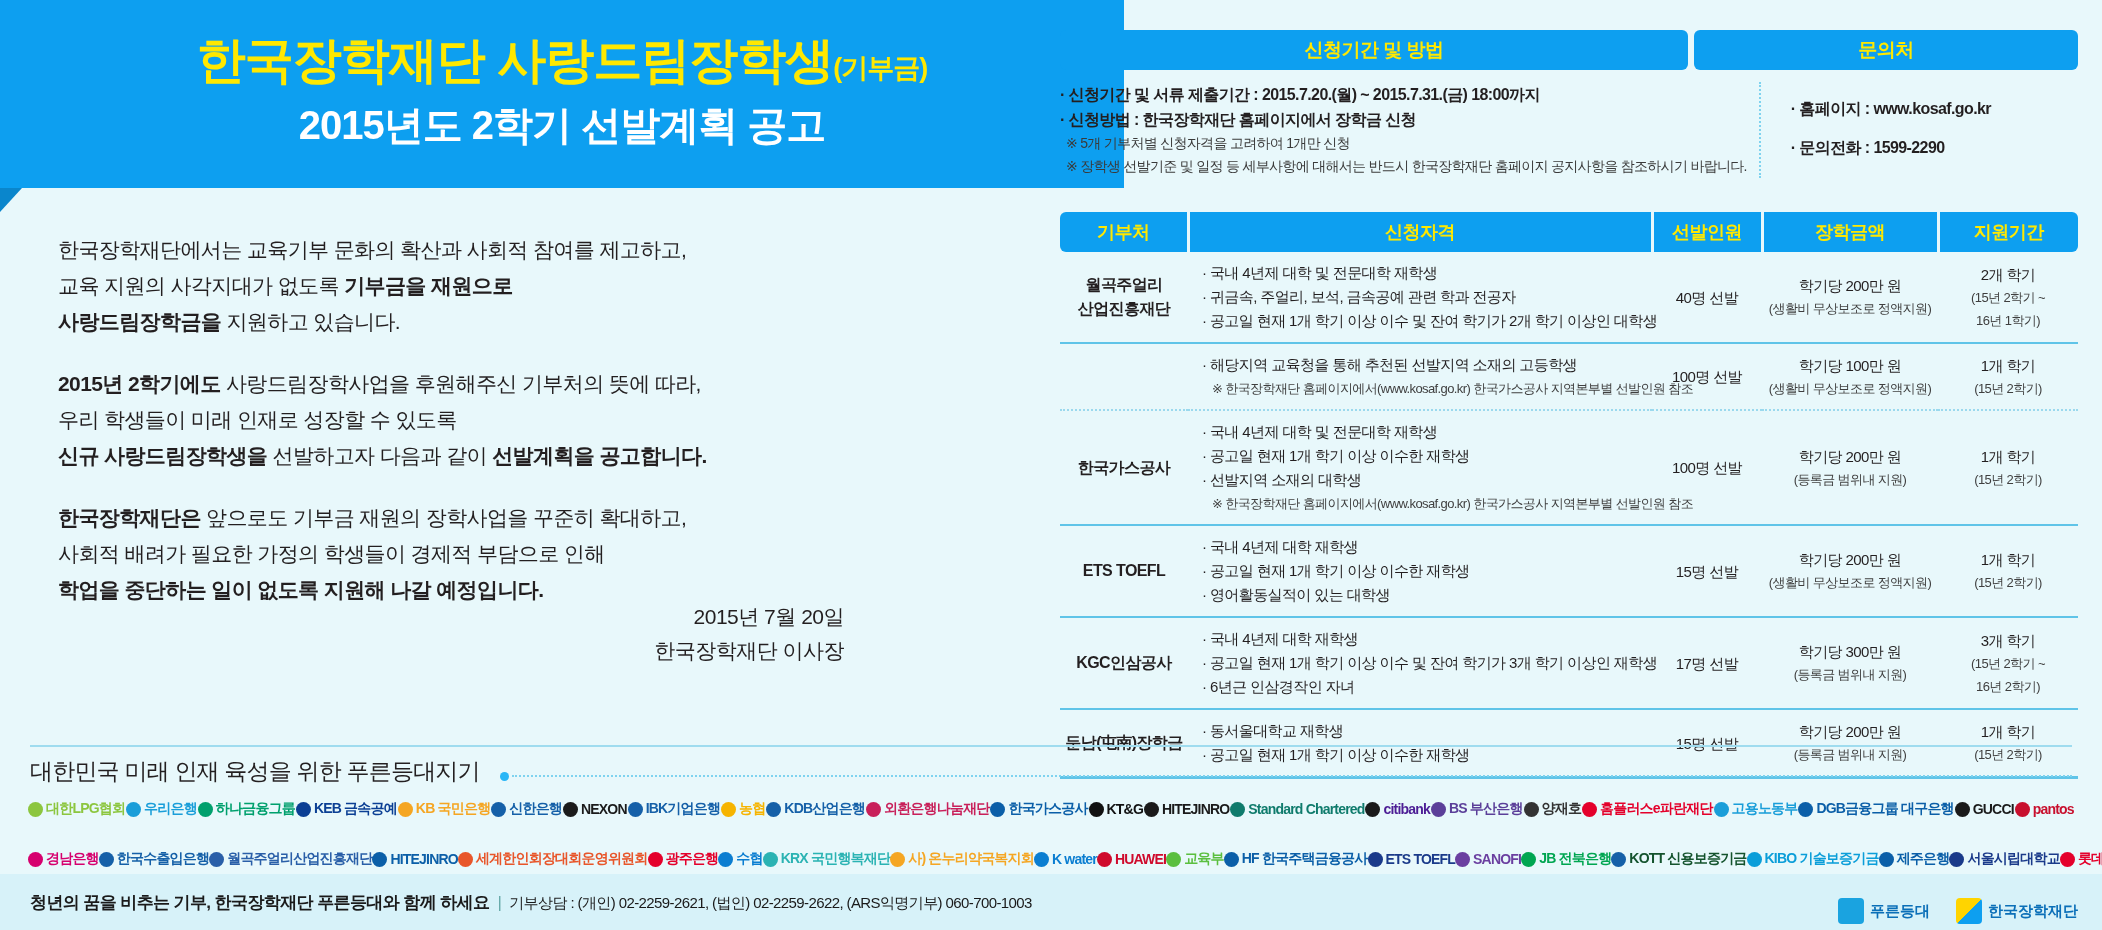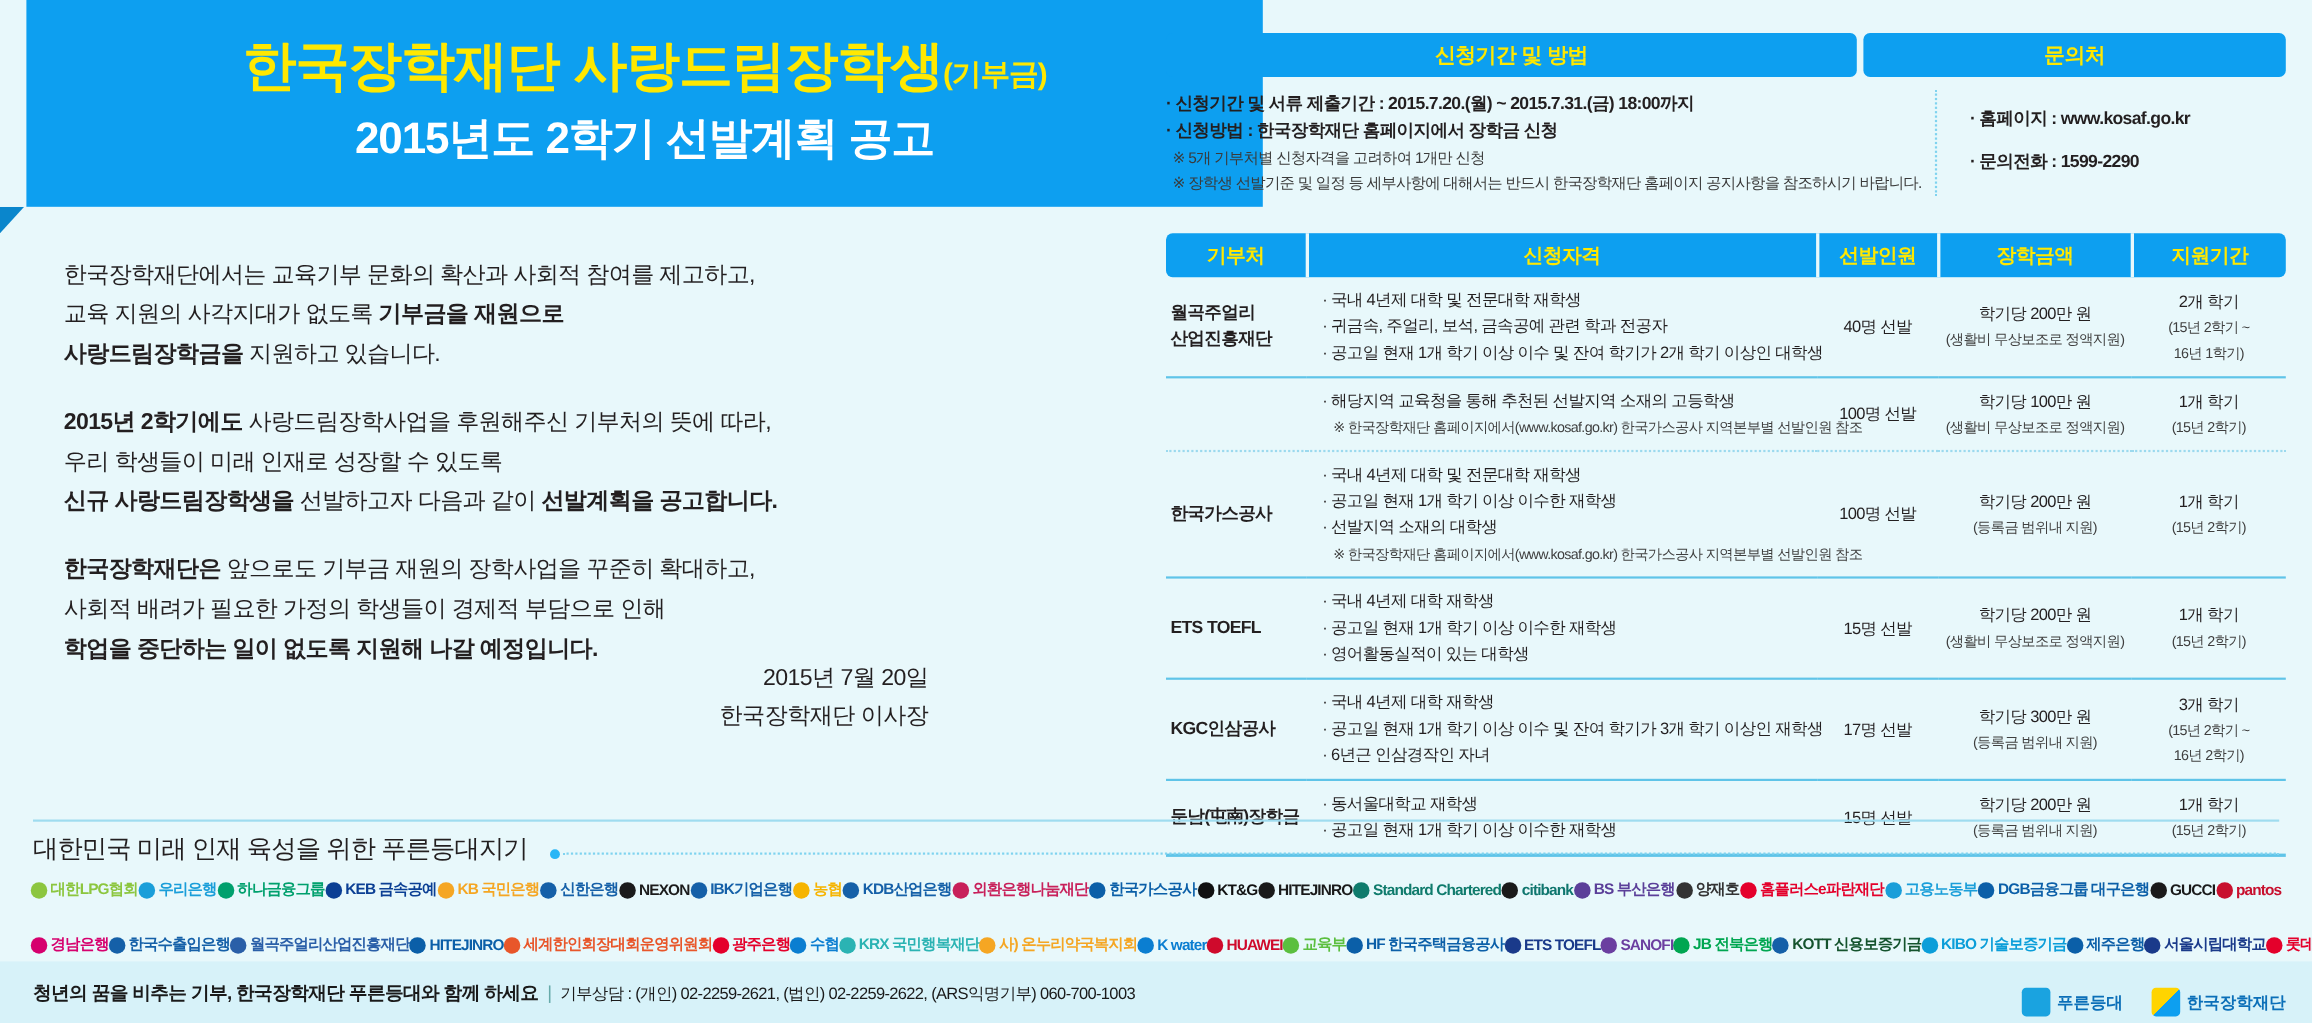--- a/index.html
+++ b/index.html
@@ -8,21 +8,21 @@
     font-family: "Liberation Sans", "DejaVu Sans", sans-serif;
     background: #e8f8fb;
     overflow: hidden;
   }
   #poster { position: relative; width: 2102px; height: 930px; background: #e8f8fb; }
 
   
   #title-banner {
     position: absolute; left: 0; top: 0; width: 1124px; height: 188px;
     background: #0d9ff0;
-    display: flex; flex-direction: column; align-items: center; justify-content: center; margin-left: 24px;
+    display: flex; flex-direction: column; align-items: center; justify-content: center;
   }
   #title-line1 {
     color: #ffe800; font-size: 49px; font-weight: bold; letter-spacing: -1px;
     white-space: nowrap; line-height: 1.05;
   }
   #title-line1 .paren { font-size: 27px; color: #ffe800; vertical-align: baseline; }
   #title-line2 {
     color: #ffffff; font-size: 40px; font-weight: bold; letter-spacing: -1px;
     margin-top: 12px; white-space: nowrap;
   }
@@ -80,21 +80,21 @@
   }
   thead th:first-child { border-left: none; border-top-left-radius: 6px; border-bottom-left-radius: 6px; }
   thead th:last-child { border-right: none; border-top-right-radius: 6px; border-bottom-right-radius: 6px; }
   tbody td {
     font-size: 15px; color: #231f20; vertical-align: middle; padding: 9px 4px;
     letter-spacing: -0.6px;
   }
   tbody tr.major > td { border-top: 2px solid #5fc4e8; }
   tbody tr.sub > td { border-top: 2px dotted #9bd9ee; }
   tbody tr.first > td { border-top: none; }
-  td.col-donor { font-weight: bold; font-size: 16px; line-height: 24px; }
+  td.col-donor { text-align: center; font-weight: bold; font-size: 16px; line-height: 24px; }
   td.col-qual { padding-left: 14px; }
   td.col-qual .q { line-height: 24px; white-space: nowrap; }
   td.col-qual .qnote { font-size: 13px; color: #3f3f3f; padding-left: 10px; line-height: 23px; white-space: nowrap; }
   td.col-count, td.col-amount, td.col-period { text-align: center; line-height: 23px; }
   td.col-amount .amt-main { font-size: 15px; }
   td.col-amount .amt-sub { font-size: 13px; color: #3f3f3f; }
   td.col-period .p-main { font-size: 15px; }
   td.col-period .p-sub { font-size: 13px; color: #3f3f3f; }
   #table-bottom-rule { height: 3px; background: #5fc4e8; margin-top: 0; }
 
@@ -401,21 +401,21 @@
       <div class="logo">
         <span class="mark" style="background: rgb(26, 26, 26);"></span>
         <span style="color: rgb(26, 26, 26);">HITEJINRO</span>
       </div>
       <div class="logo">
         <span class="mark" style="background: rgb(15, 123, 108);"></span>
         <span style="color: rgb(15, 123, 108);">Standard Chartered</span>
       </div>
       <div class="logo">
         <span class="mark" style="background: rgb(26, 26, 26);"></span>
-        <span style="color: #0f766e;">citibank</span>
+        <span style="color: #4c1d95;">citibank</span>
       </div>
       <div class="logo">
         <span class="mark" style="background: rgb(91, 63, 153);"></span>
         <span style="color: rgb(91, 63, 153);">BS 부산은행</span>
       </div>
       <div class="logo">
         <span class="mark" style="background: rgb(51, 51, 51);"></span>
         <span style="color: rgb(51, 51, 51);">양재호</span>
       </div>
       <div class="logo">

